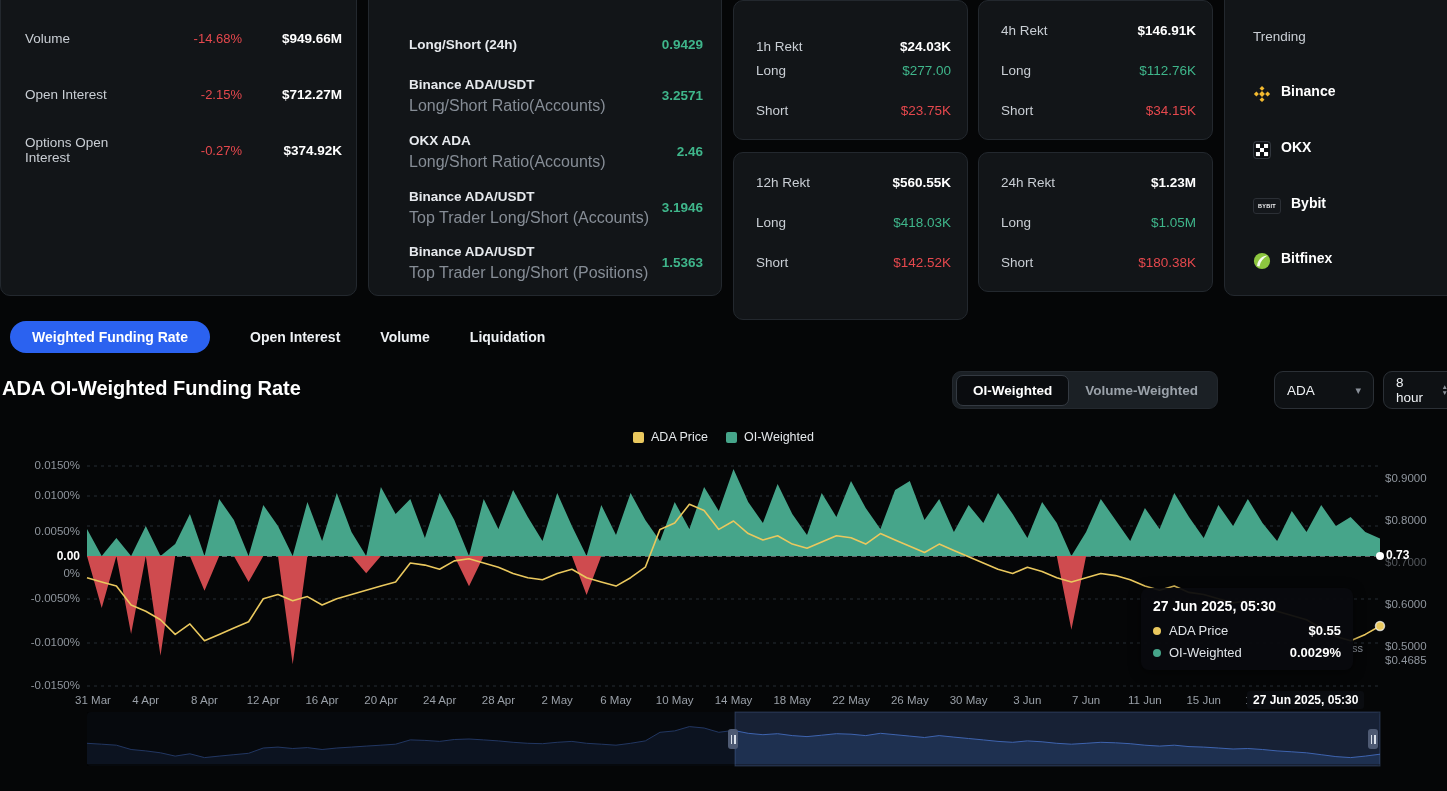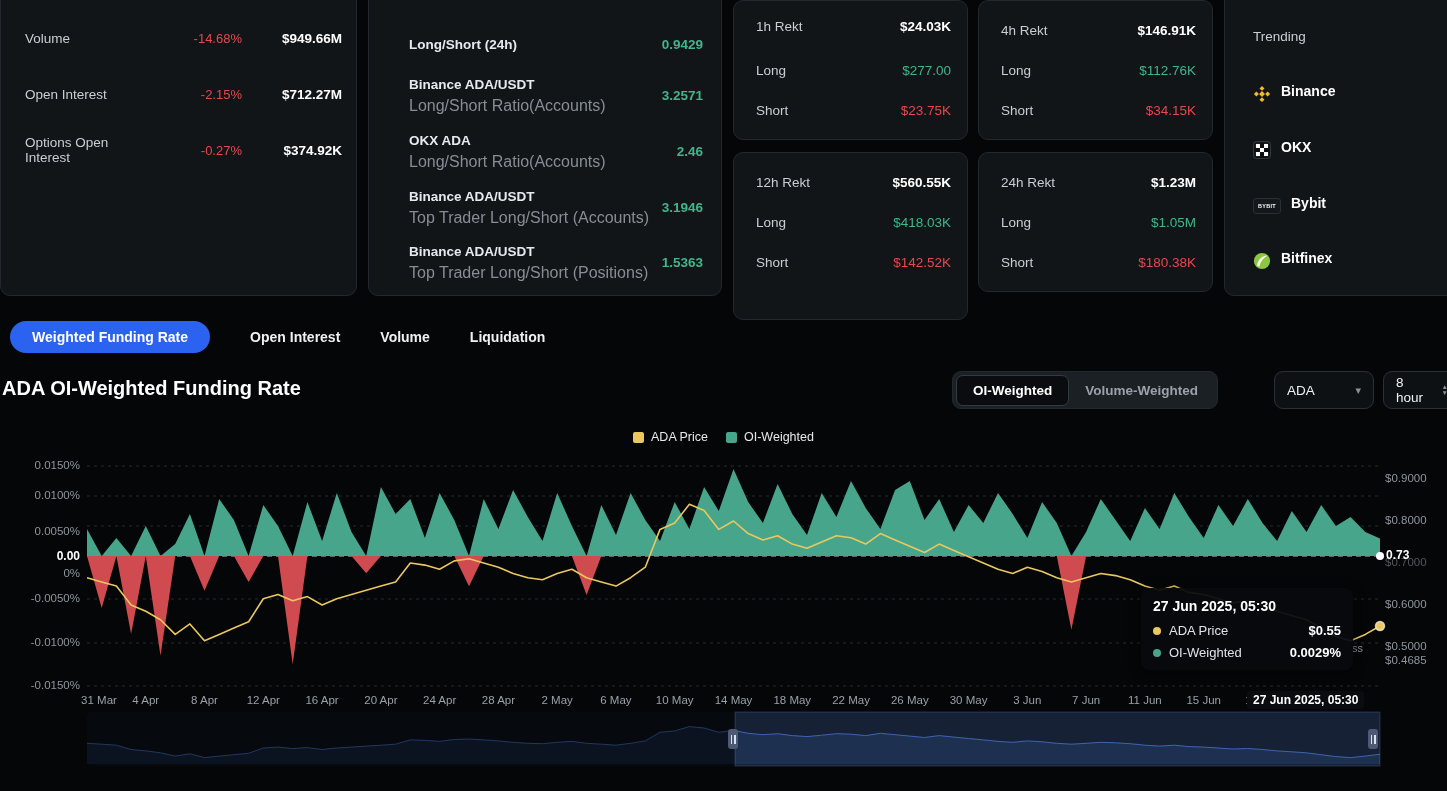--- a/index.html
+++ b/index.html
@@ -139,21 +139,21 @@
             <div class="ls-title">Binance ADA/USDT</div>
             <div class="ls-sub">Top Trader Long/Short (Positions)</div>
           </div>
           <span class="ls-val">1.5363</span>
         </div>
       </div>
   </section>
 
   <div id="rektGrid">
       <section class="card" style="left: 733px; top: 0px; width: 235px; height: 140px;">
-        <div class="rekt-row" style="top: 16px;">
+        <div class="rekt-row" style="top: 36px;">
           <span class="rk-label">1h Rekt</span>
           <span class="rk-total">$24.03K</span>
         </div>
         <div class="rekt-row" style="top: 60px;">
           <span class="rk-label">Long</span>
           <span class="rk-long">$277.00</span>
         </div>
         <div class="rekt-row" style="top: 100px;">
           <span class="rk-label">Short</span>
           <span class="rk-short">$23.75K</span>
@@ -311,21 +311,21 @@
         <div class="ax ax-left" style="top: 142px;">-0.0050%</div>
         <div class="ax ax-left" style="top: 186px;">-0.0100%</div>
         <div class="ax ax-left" style="top: 229px;">-0.0150%</div>
         <div class="ax ax-left" style="top: 117px;">0%</div>
         <div class="ax" style="left: 1385px; top: 22px;">$0.9000</div>
         <div class="ax" style="left: 1385px; top: 64px;">$0.8000</div>
         <div class="ax ax-dim" style="left: 1385px; top: 106px;">$0.7000</div>
         <div class="ax" style="left: 1385px; top: 148px;">$0.6000</div>
         <div class="ax" style="left: 1385px; top: 190px;">$0.5000</div>
         <div class="ax" style="left: 1385px; top: 204px;">$0.4685</div>
-        <div class="tick" style="left: 99px;">31 Mar</div>
+        <div class="tick" style="left: 93px;">31 Mar</div>
         <div class="tick" style="left: 145.773px;">4 Apr</div>
         <div class="tick" style="left: 204.545px;">8 Apr</div>
         <div class="tick" style="left: 263.318px;">12 Apr</div>
         <div class="tick" style="left: 322.091px;">16 Apr</div>
         <div class="tick" style="left: 380.864px;">20 Apr</div>
         <div class="tick" style="left: 439.636px;">24 Apr</div>
         <div class="tick" style="left: 498.409px;">28 Apr</div>
         <div class="tick" style="left: 557.182px;">2 May</div>
         <div class="tick" style="left: 615.955px;">6 May</div>
         <div class="tick" style="left: 674.727px;">10 May</div>

